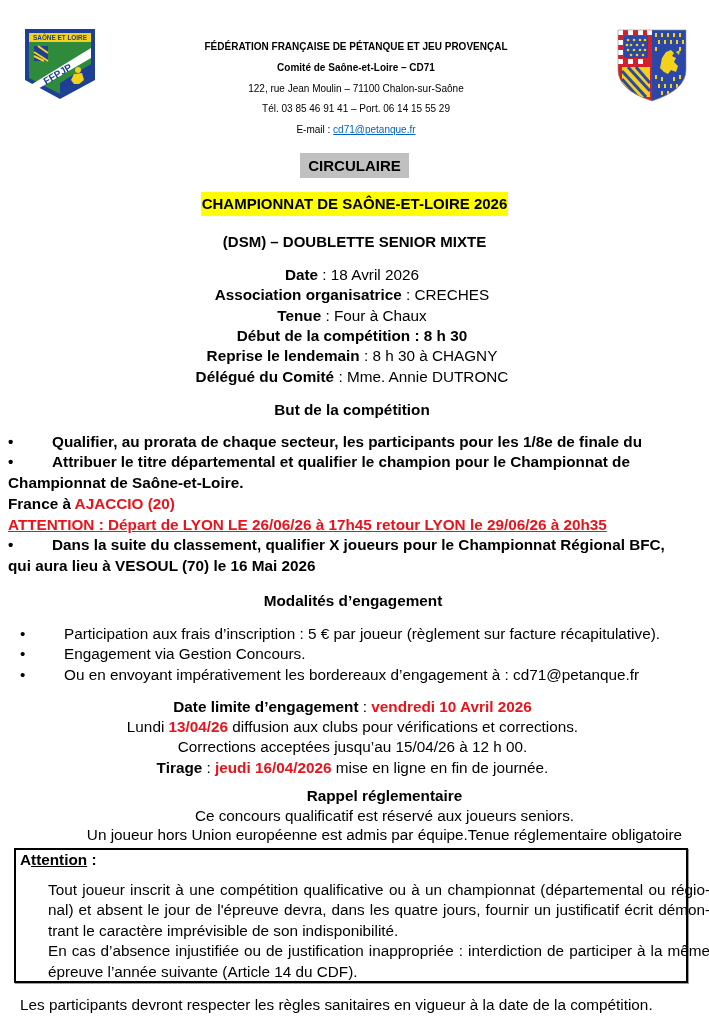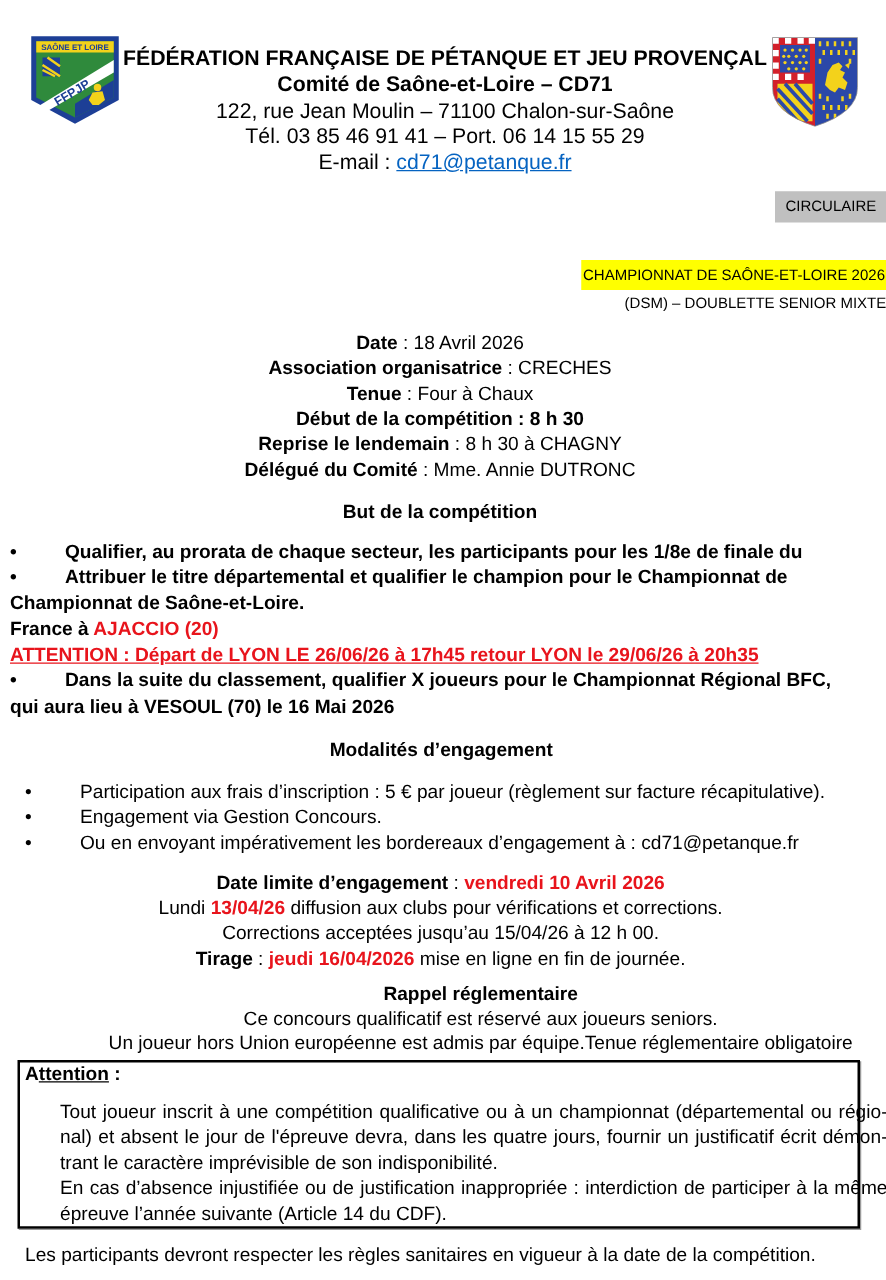--- a/index.html
+++ b/index.html
@@ -14,27 +14,27 @@
     font-family: "Liberation Sans", "DejaVu Sans", sans-serif;
     color: #000; font-size: 15.3px;
   }
   .abs { position: absolute; }
   .center { left: 0; width: 709px; text-align: center; }
   .line { white-space: pre; }
   b, .b { font-weight: bold; }
   .red { color: var(--red); font-weight: bold; }
   .logo { position: absolute; }
 
-  #header-text { top: 37px; line-height: 20.75px; padding-left: 3px; width: 706px; font-size: 17px; }
+  #header-text { top: 37px; line-height: 20.75px; padding-left: 3px; width: 706px; font-size: 10px; }
   #header-text a { color: var(--link); text-decoration: underline; }
 
-  .title18 { font-size: 12px; font-weight: normal; text-align: right; }
+  .title18 { font-size: 15px; font-weight: bold; }
   #circ-wrap { top: 153px; height: 25px; }
   #circ { background: var(--graybox); display: inline-block; padding: 0 8px; line-height: 25px; }
-  #champ-wrap { top: 192px; height: 24px; margin-top: 16px; }
+  #champ-wrap { top: 192px; height: 24px; }
   #champ { background: var(--highlight); display: inline-block; line-height: 24px; padding: 0 1px; }
   #cat-wrap { top: 230px; line-height: 24px; }
 
   #info { top: 264.8px; line-height: 20.4px; padding-right: 5px; width: 704px; }
   #but { top: 399.8px; line-height: 20.4px; font-weight: bold; padding-right: 5px; width: 704px; }
 
   #objectives { top: 431.5px; left: 8px; width: 672px; line-height: 20.8px; font-weight: bold; }
   .bl { display: inline-block; width: 44px; }
   .notice { color: var(--red); text-decoration: underline; font-weight: bold; }
 

